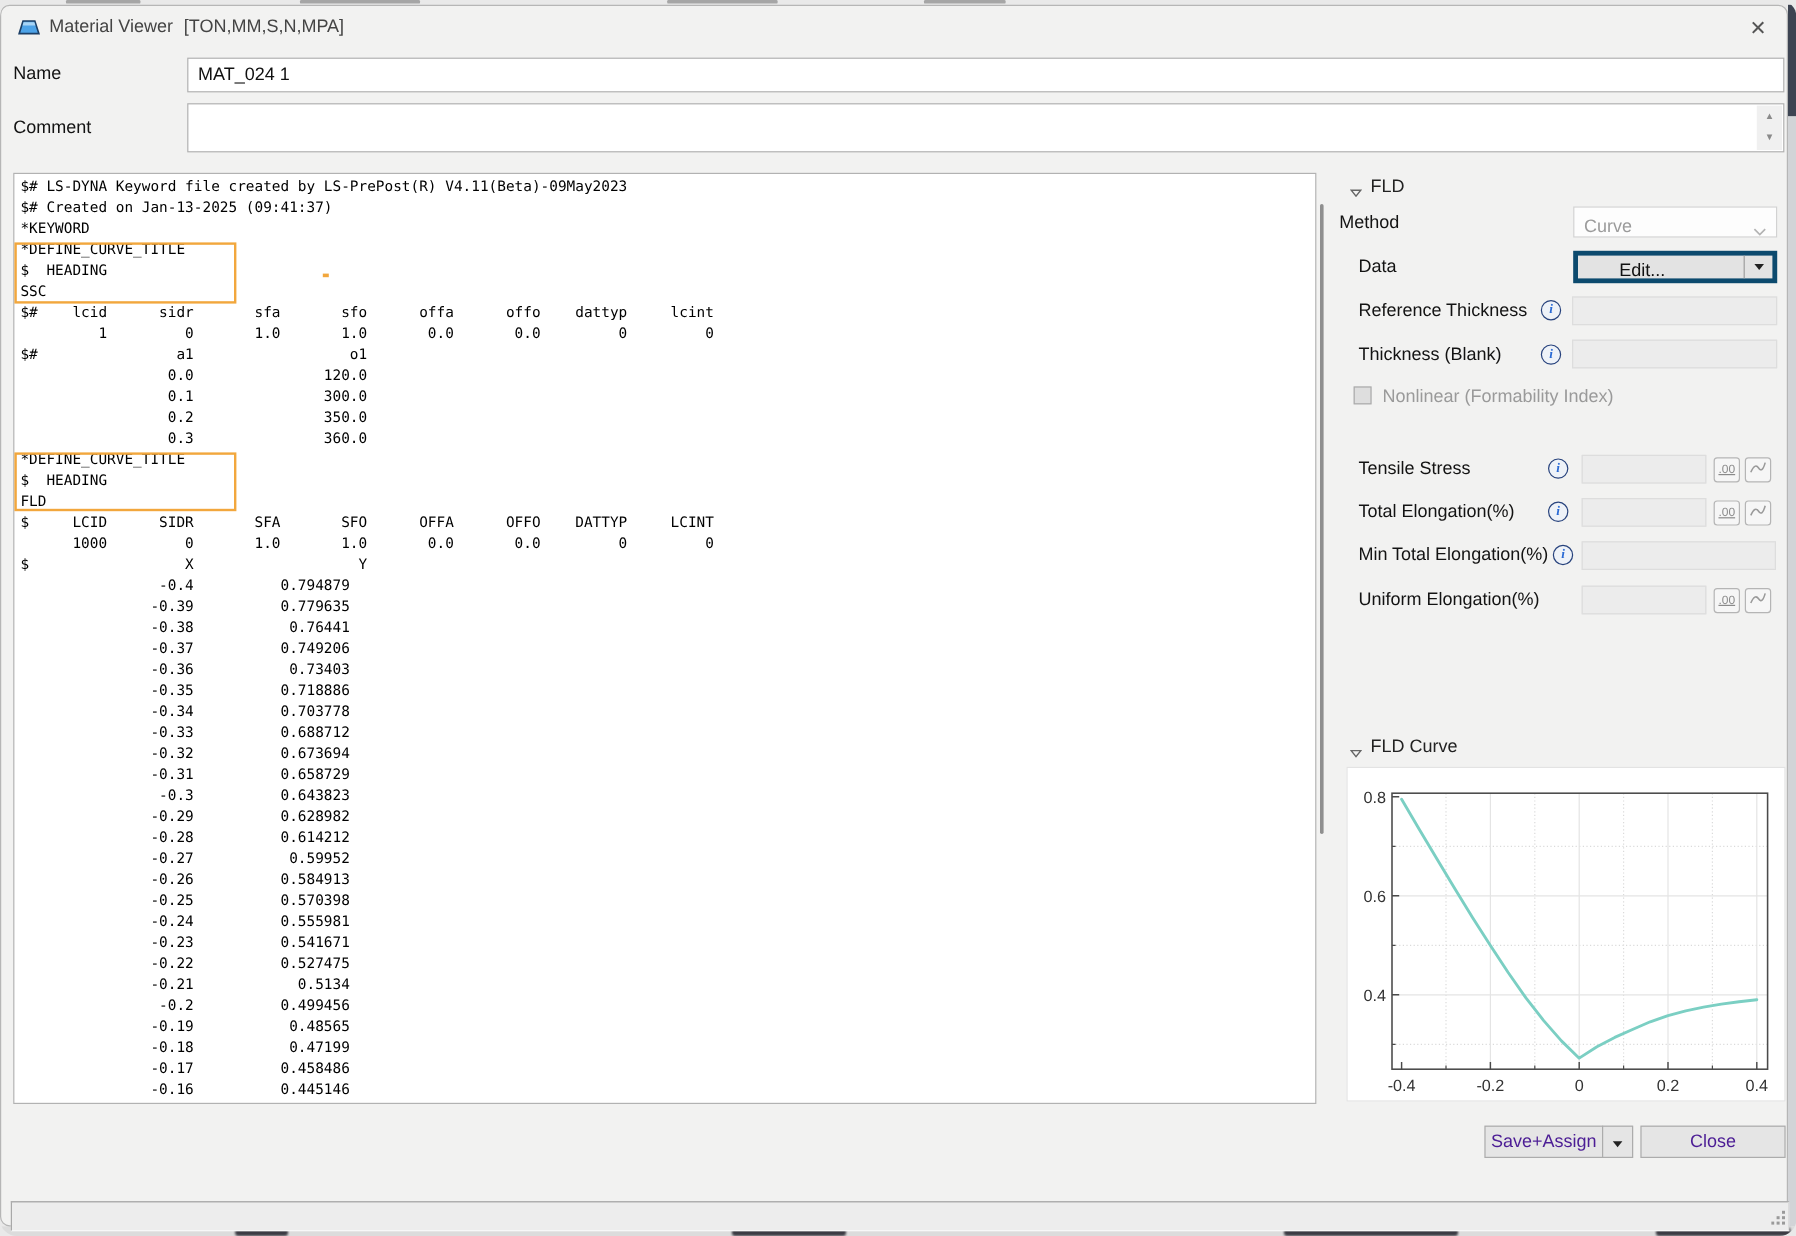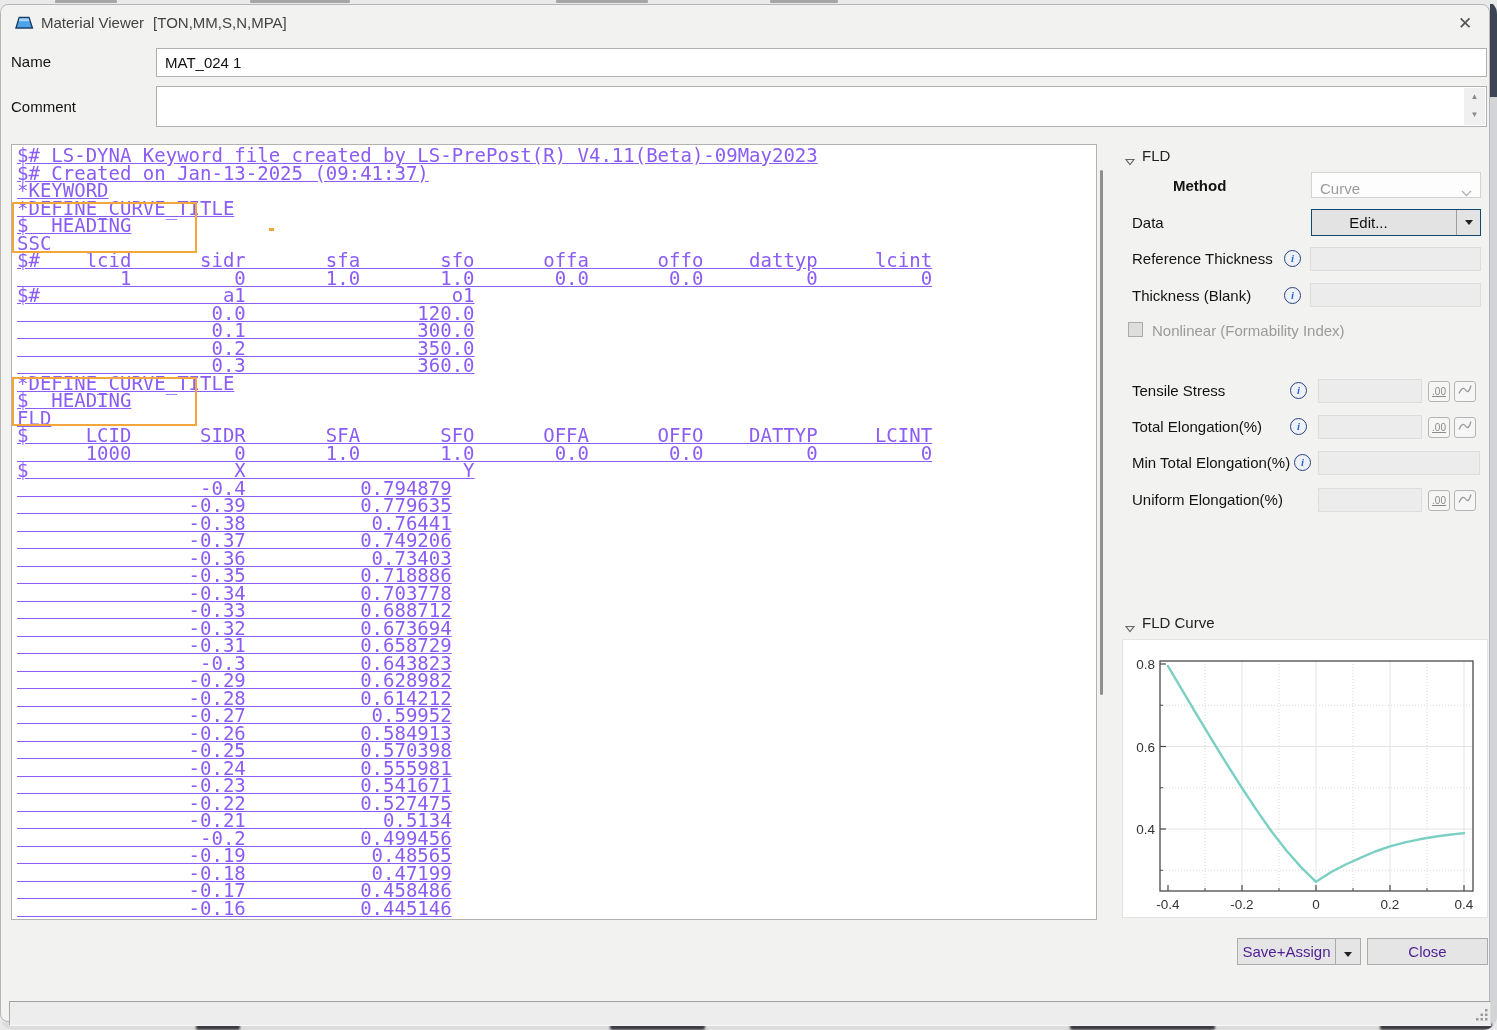--- a/index.html
+++ b/index.html
@@ -27,33 +27,33 @@
   .row-label { position:absolute; font-size:15px; color:#131313; }
   .text-input { position:absolute; background:#fff; border:1px solid #b0b0b0; font-size:15px; color:#111;
                 padding:0 8px; font-family:"Liberation Sans",sans-serif; }
   .comment-box { position:absolute; left:155px; top:81px; width:1331px; height:41px; background:#fff; border:1px solid #b0b0b0; }
   .spin-col { position:absolute; right:1px; top:1px; width:21px; height:37px; background:#f0f0f0; }
   .spin-btn { width:21px; height:18px; text-align:center; color:#8a8a8a; font-size:8px; line-height:18px; }
 
   
   .editor { position:absolute; left:10px; top:139px; width:1086px; height:776px; background:#fff; border:1px solid #b2b2b2; overflow:hidden; }
   .editor pre { position:absolute; left:5px; top:2px; font-family:"DejaVu Sans Mono", monospace;
-                font-size:19px; line-height:17.5px; color:#8b5cf6; white-space:pre;text-decoration:underline; }
+                font-size:12px; line-height:17.5px; color:#000000; white-space:pre; }
   .hl-box { position:absolute; border:2px solid #f2a73d; background:transparent; }
   .hl-dash { position:absolute; left:268px; top:223px; width:5px; height:3px; background:#f2a73d; }
   .vscroll-thumb { position:absolute; left:1099px; top:165px; width:3px; height:525px; background:#8f8f8f; border-radius:2px; }
 
   
   .section-header { position:absolute; font-size:15px; color:#222; display:flex; align-items:center; gap:7px; }
   .expander { width:10px; height:8px; display:inline-block; }
   .panel-label { position:absolute; font-size:15px; color:#131313; }
   .panel-label.disabled { color:#9a9a9a; }
   .combo { position:absolute; background:#fdfdfd; border:1px solid #d2d2d2; color:#9b9b9b; font-size:15px;
            display:flex; align-items:center; padding:0 8px; justify-content:space-between; }
-  .split-btn { position:absolute; border:1px solid #0c4a6e; background:#e3e3e3; display:flex;gap:31px; }
+  .split-btn { position:absolute; border:4px solid #0c4a6e; background:#e3e3e3; display:flex;gap:31px; }
   .split-main { flex:1; text-align:center; font-size:15px; color:#111; line-height:25px; }
   .split-arrow { width:24px; border-left:1px solid #9f9f9f; display:flex; align-items:center; justify-content:center; }
   .tri-down { width:0; height:0; border-left:4px solid transparent; border-right:4px solid transparent; border-top:5px solid #222; }
   .dis-input { position:absolute; background:#ececec; border:1px solid #dddddd; height:24px; }
   .info-i { position:absolute; width:17px; height:17px; border-radius:50%; border:1.6px solid #27427c; background:#eef2f8;
             color:#2a6ad4; font:italic bold 11px "Liberation Serif", serif; text-align:center; line-height:14px; }
   .checkbox { position:absolute; width:15px; height:15px; background:#dedede; border:1px solid #ababab; }
   .groupbox { position:absolute; left:1124px; top:352px; width:357px; height:165px; border:1px solid #c6c6c6; border-radius:4px; }
   .groupbox-legend { position:absolute; left:14px; top:-9px; background:#f2f2f1; padding:0 5px; font-size:14px; color:#222; }
   .mini-btn { position:absolute; width:22px; height:21px; border:1px solid #b5b5b5; border-radius:3px; background:#f6f6f6;
@@ -162,21 +162,21 @@
 
     <div class="section-header" style="left:1124px;top:142px;">
       <span class="expander">
         <svg width="10" height="8" viewBox="0 0 10 8">
             <path d="M1,1.5 L9,1.5 L5,6.5 Z" fill="none" stroke="#666" stroke-width="1.2"></path>
           </svg>
       </span>
       <span>FLD</span>
     </div>
 
-    <div class="panel-label" style="left:1172px;top:172px;font-weight:bold;">Method</div>
+    <div class="panel-label" style="left:1115px;top:172px;">Method</div>
     <div class="combo" style="left:1310px;top:167px;width:170px;height:26px;align-items:flex-end;">
       <span>Curve</span>
       <svg width="11" height="7" viewBox="0 0 11 7">
           <path d="M1,1 L5.5,5.5 L10,1" fill="none" stroke="#b3b3b3" stroke-width="1.4"></path>
         </svg>
     </div>
 
     <div class="panel-label" style="left:1131px;top:209px;">Data</div>
     <div class="split-btn" style="left:1310px;top:204px;width:170px;height:27px;">
       <div class="split-main">Edit...</div>

